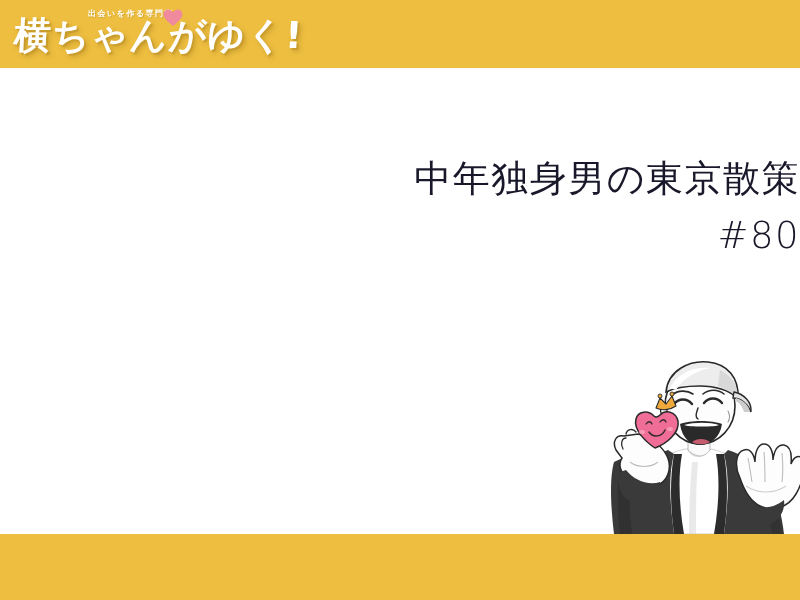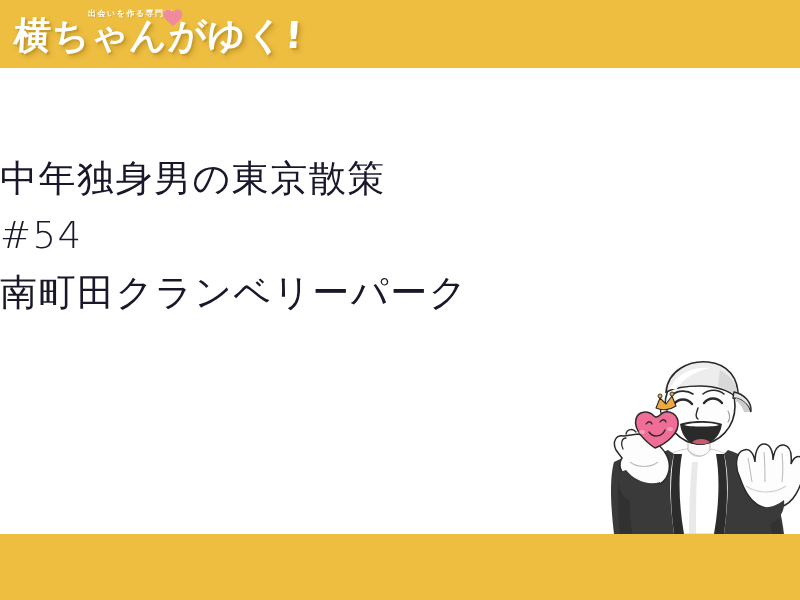--- a/index.html
+++ b/index.html
@@ -91,21 +91,21 @@
     background: #edbe40;
     z-index: 6;
   }
 
   
   .title-block {
     position: absolute;
     left: 0;
     top: 150px;
     width: 800px;
-    text-align: left;
+    text-align: right;
     z-index: 3;
   }
   .title-line {
     color: #19182a;
     font-family: "DejaVu Sans", sans-serif;
     font-weight: 300;
     font-size: 37px;
     line-height: 57px;
     letter-spacing: 1.5px;
     white-space: nowrap;
@@ -139,22 +139,21 @@
       <svg width="20" height="18" viewBox="0 0 20 18">
         <path d="M10 17 C10 17 0.6 10.6 0.6 5.6 C0.6 2.5 2.8 0.6 5.2 0.6
                  C7.2 0.6 9.1 1.9 10 3.7 C10.9 1.9 12.8 0.6 14.8 0.6
                  C17.2 0.6 19.4 2.5 19.4 5.6 C19.4 10.6 10 17 10 17 Z" fill="#f08a9e"></path>
       </svg>
     </span>
   </div>
 
   <div class="title-block">
     <div class="title-line">中年独身男の東京散策</div>
-    <div class="title-line">#54</div>
-    <div class="title-line">南町田クランベリーパーク</div>
+    <div class="title-line">#80</div>
   </div>
 
   <div class="illustration">
     <svg width="196" height="182" viewBox="0 0 196 182">
       <defs>
         <clipPath id="clipFrame">
             <rect x="0" y="0" width="196" height="182"></rect>
           </clipPath>
       </defs>
       <g clip-path="url(#clipFrame)">

